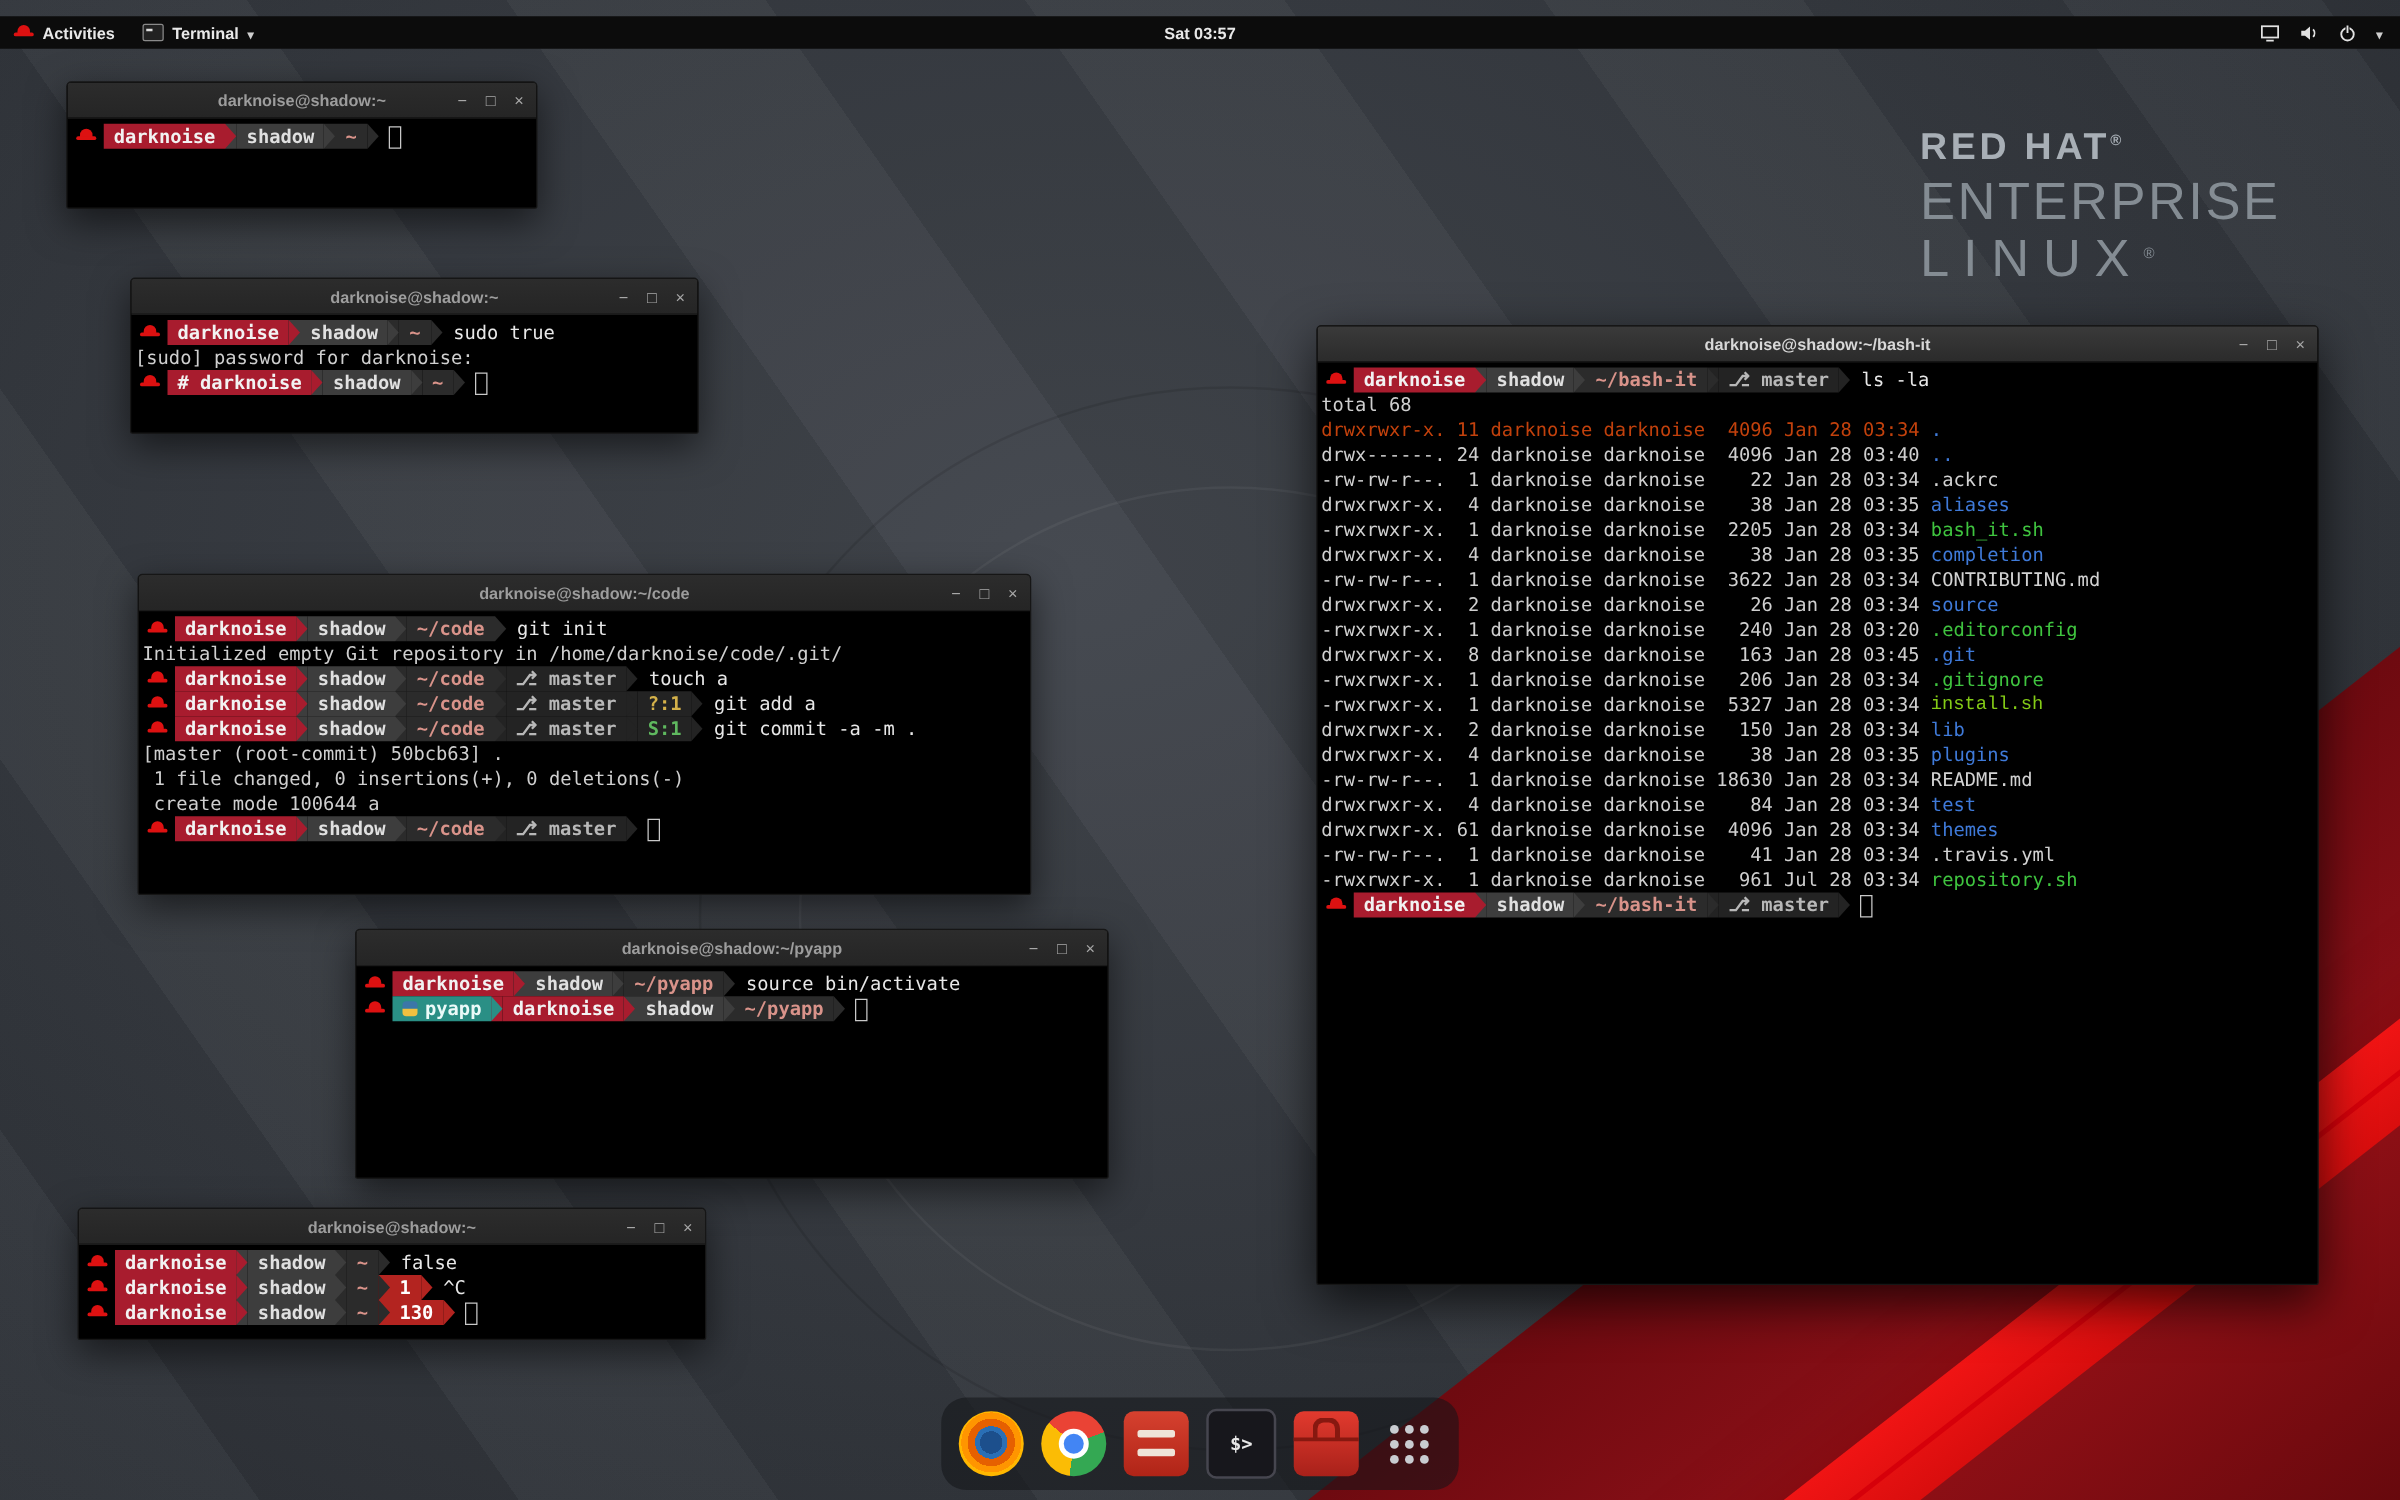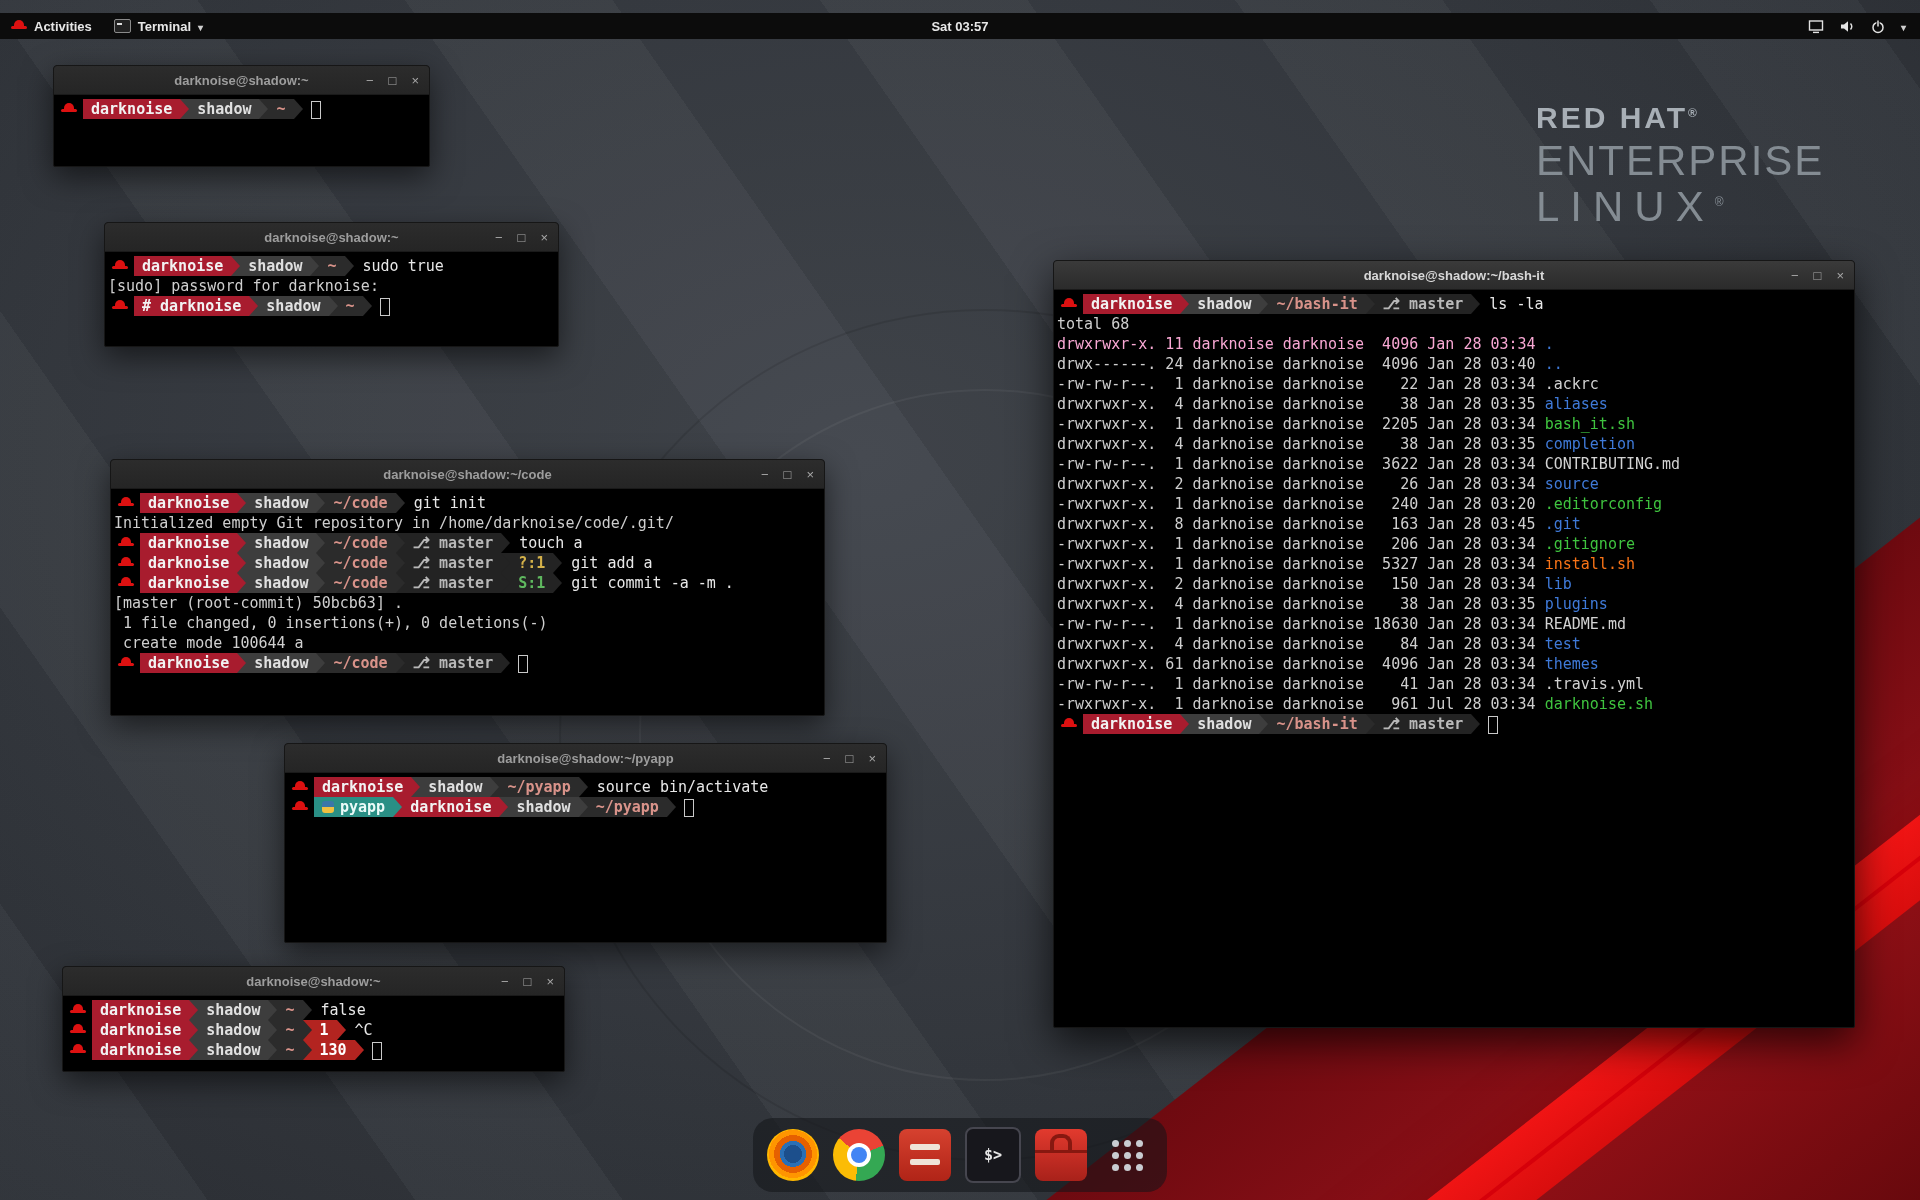--- a/index.html
+++ b/index.html
@@ -241,39 +241,39 @@
       <span class="wtitle">darknoise@shadow:~/bash-it</span>
       <span class="wbtns">
         <span class="wbtn">−</span>
         <span class="wbtn">□</span>
         <span class="wbtn">×</span>
       </span>
     </div>
     <div class="term-body">
         <div class="tline"><span class="ic-hat"></span><span class="pseg" style="background: rgb(168, 28, 46); color: rgb(242, 242, 242);">darknoise</span><span class="parr" style="border-left-color: rgb(168, 28, 46); background: rgb(61, 61, 61);"></span><span class="pseg" style="background: rgb(61, 61, 61); color: rgb(224, 224, 224);">shadow</span><span class="parr" style="border-left-color: rgb(61, 61, 61); background: rgb(43, 43, 43);"></span><span class="pseg" style="background: rgb(43, 43, 43); color: rgb(217, 147, 138);">~/bash-it</span><span class="parr" style="border-left-color: rgb(43, 43, 43); background: rgb(35, 35, 35);"></span><span class="pseg" style="background: rgb(35, 35, 35); color: rgb(184, 184, 184);">⎇ master</span><span class="parr" style="border-left-color: rgb(35, 35, 35);"></span><span class="tcmd" style="color: rgb(232, 232, 232);"> ls -la</span></div>
         <div class="tline"><span class="tout" style="color: rgb(207, 207, 207);">total 68</span></div>
-        <div class="tline"><span class="tout" style="color: #f9a8d4;">drwxrwxr-x. 11 darknoise darknoise  4096 Jan 28 03:34 </span><span class="tout" style="color: rgb(63, 122, 217);">.</span></div>
+        <div class="tline"><span class="tout" style="color: #c2410c;">drwxrwxr-x. 11 darknoise darknoise  4096 Jan 28 03:34 </span><span class="tout" style="color: rgb(63, 122, 217);">.</span></div>
         <div class="tline"><span class="tout" style="color: rgb(207, 207, 207);">drwx------. 24 darknoise darknoise  4096 Jan 28 03:40 </span><span class="tout" style="color: rgb(63, 122, 217);">..</span></div>
         <div class="tline"><span class="tout" style="color: rgb(207, 207, 207);">-rw-rw-r--.  1 darknoise darknoise    22 Jan 28 03:34 </span><span class="tout" style="color: rgb(210, 210, 210);">.ackrc</span></div>
         <div class="tline"><span class="tout" style="color: rgb(207, 207, 207);">drwxrwxr-x.  4 darknoise darknoise    38 Jan 28 03:35 </span><span class="tout" style="color: rgb(63, 122, 217);">aliases</span></div>
         <div class="tline"><span class="tout" style="color: rgb(207, 207, 207);">-rwxrwxr-x.  1 darknoise darknoise  2205 Jan 28 03:34 </span><span class="tout" style="color: rgb(63, 196, 63);">bash_it.sh</span></div>
         <div class="tline"><span class="tout" style="color: rgb(207, 207, 207);">drwxrwxr-x.  4 darknoise darknoise    38 Jan 28 03:35 </span><span class="tout" style="color: rgb(63, 122, 217);">completion</span></div>
         <div class="tline"><span class="tout" style="color: rgb(207, 207, 207);">-rw-rw-r--.  1 darknoise darknoise  3622 Jan 28 03:34 </span><span class="tout" style="color: rgb(210, 210, 210);">CONTRIBUTING.md</span></div>
         <div class="tline"><span class="tout" style="color: rgb(207, 207, 207);">drwxrwxr-x.  2 darknoise darknoise    26 Jan 28 03:34 </span><span class="tout" style="color: rgb(63, 122, 217);">source</span></div>
         <div class="tline"><span class="tout" style="color: rgb(207, 207, 207);">-rwxrwxr-x.  1 darknoise darknoise   240 Jan 28 03:20 </span><span class="tout" style="color: rgb(63, 196, 63);">.editorconfig</span></div>
         <div class="tline"><span class="tout" style="color: rgb(207, 207, 207);">drwxrwxr-x.  8 darknoise darknoise   163 Jan 28 03:45 </span><span class="tout" style="color: rgb(63, 122, 217);">.git</span></div>
         <div class="tline"><span class="tout" style="color: rgb(207, 207, 207);">-rwxrwxr-x.  1 darknoise darknoise   206 Jan 28 03:34 </span><span class="tout" style="color: rgb(63, 196, 63);">.gitignore</span></div>
-        <div class="tline"><span class="tout" style="color: rgb(207, 207, 207);">-rwxrwxr-x.  1 darknoise darknoise  5327 Jan 28 03:34 </span><span class="tout" style="color: #f97316;">install.sh</span></div>
+        <div class="tline"><span class="tout" style="color: rgb(207, 207, 207);">-rwxrwxr-x.  1 darknoise darknoise  5327 Jan 28 03:34 </span><span class="tout" style="color: #84cc16; font-family: Liberation Mono, monospace;">install.sh</span></div>
         <div class="tline"><span class="tout" style="color: rgb(207, 207, 207);">drwxrwxr-x.  2 darknoise darknoise   150 Jan 28 03:34 </span><span class="tout" style="color: rgb(63, 122, 217);">lib</span></div>
         <div class="tline"><span class="tout" style="color: rgb(207, 207, 207);">drwxrwxr-x.  4 darknoise darknoise    38 Jan 28 03:35 </span><span class="tout" style="color: rgb(63, 122, 217);">plugins</span></div>
         <div class="tline"><span class="tout" style="color: rgb(207, 207, 207);">-rw-rw-r--.  1 darknoise darknoise 18630 Jan 28 03:34 </span><span class="tout" style="color: rgb(210, 210, 210);">README.md</span></div>
         <div class="tline"><span class="tout" style="color: rgb(207, 207, 207);">drwxrwxr-x.  4 darknoise darknoise    84 Jan 28 03:34 </span><span class="tout" style="color: rgb(63, 122, 217);">test</span></div>
         <div class="tline"><span class="tout" style="color: rgb(207, 207, 207);">drwxrwxr-x. 61 darknoise darknoise  4096 Jan 28 03:34 </span><span class="tout" style="color: rgb(63, 122, 217);">themes</span></div>
         <div class="tline"><span class="tout" style="color: rgb(207, 207, 207);">-rw-rw-r--.  1 darknoise darknoise    41 Jan 28 03:34 </span><span class="tout" style="color: rgb(210, 210, 210);">.travis.yml</span></div>
-        <div class="tline"><span class="tout" style="color: rgb(207, 207, 207);">-rwxrwxr-x.  1 darknoise darknoise   961 Jul 28 03:34 </span><span class="tout" style="color: rgb(63, 196, 63);">darknoise.sh</span></div>
+        <div class="tline"><span class="tout" style="color: rgb(207, 207, 207);">-rwxrwxr-x.  1 darknoise darknoise   961 Jul 28 03:34 </span><span class="tout" style="color: rgb(63, 196, 63);">repository.sh</span></div>
         <div class="tline"><span class="ic-hat"></span><span class="pseg" style="background: rgb(168, 28, 46); color: rgb(242, 242, 242);">darknoise</span><span class="parr" style="border-left-color: rgb(168, 28, 46); background: rgb(61, 61, 61);"></span><span class="pseg" style="background: rgb(61, 61, 61); color: rgb(224, 224, 224);">shadow</span><span class="parr" style="border-left-color: rgb(61, 61, 61); background: rgb(43, 43, 43);"></span><span class="pseg" style="background: rgb(43, 43, 43); color: rgb(217, 147, 138);">~/bash-it</span><span class="parr" style="border-left-color: rgb(43, 43, 43); background: rgb(35, 35, 35);"></span><span class="pseg" style="background: rgb(35, 35, 35); color: rgb(184, 184, 184);">⎇ master</span><span class="parr" style="border-left-color: rgb(35, 35, 35);"></span><span class="tcursor"></span></div>
       </div>
   </div>
 
   <div class="dock">
     <div class="di di-firefox"></div>
     <div class="di di-chrome"></div>
     <div class="di di-files"></div>
     <div class="di di-terminal">
       <span class="dock-term-glyph">$&gt;</span>

